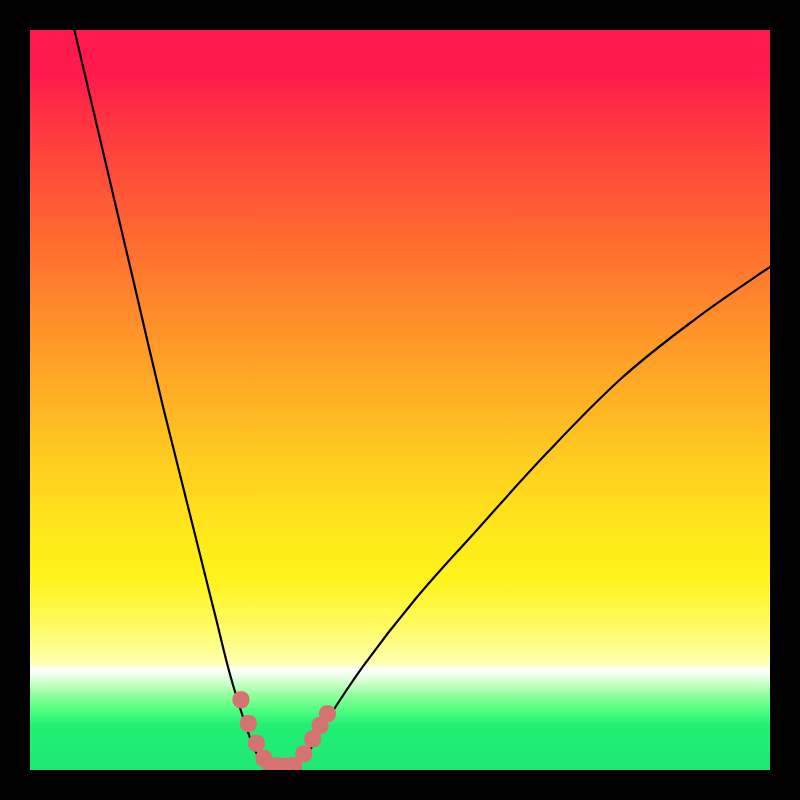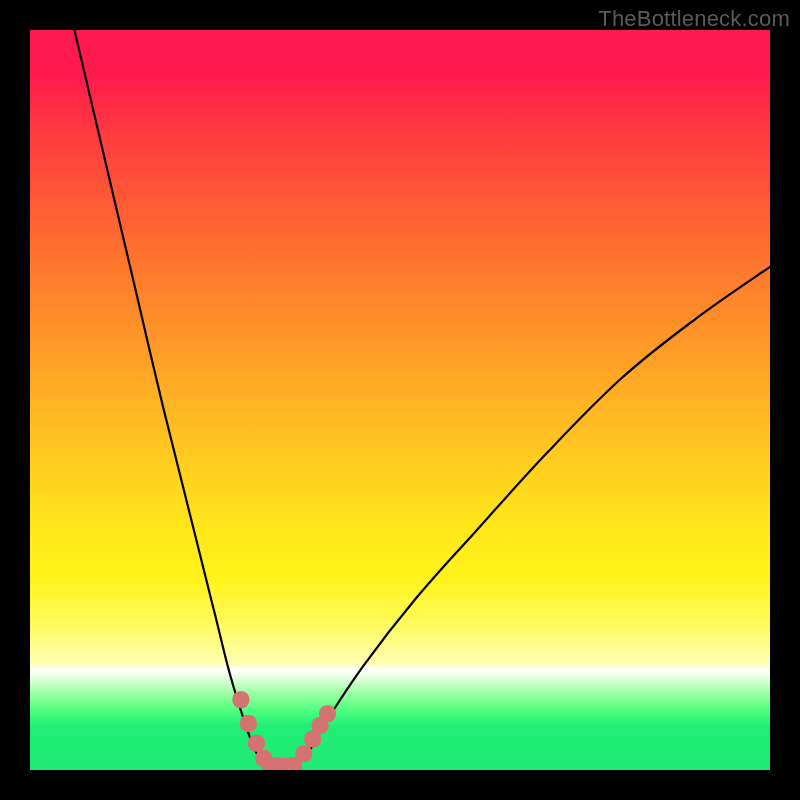--- a/index.html
+++ b/index.html
@@ -72,21 +72,20 @@
   }
   .marker-cap {
     fill: #d57373;
     stroke: none;
   }
 </style>
 </head>
 <body>
 
 <div class="frame">
-  <div class="watermark">TheBottleneck.com</div>
   <div class="plot-area">
     <svg class="curves" viewBox="0 0 740 740" preserveAspectRatio="none">
       <path id="curve-path" class="curve-path" d="M 44.40 0.00 C 49.73 22.64, 63.34 80.51, 74.00 125.80 C 84.66 171.09, 92.94 206.31, 103.60 251.60 C 114.26 296.89, 122.54 333.44, 133.20 377.40 C 143.86 421.36, 153.48 458.50, 162.80 495.80 C 172.12 533.10, 178.34 557.96, 185.00 584.60 C 191.66 611.24, 194.47 624.49, 199.80 643.80 C 205.13 663.11, 209.94 677.91, 214.60 691.90 C 219.26 705.89, 221.70 713.51, 225.70 721.50 C 229.70 729.49, 232.14 733.64, 236.80 736.30 C 241.46 738.96, 246.27 736.70, 251.60 736.30 C 256.93 735.90, 261.07 737.41, 266.40 734.08 C 271.73 730.75, 275.87 725.39, 281.20 717.80 C 286.53 710.21, 286.68 706.55, 296.00 691.90 C 305.32 677.25, 317.02 658.38, 333.00 636.40 C 348.98 614.42, 364.82 593.78, 384.80 569.80 C 404.78 545.82, 420.02 529.84, 444.00 503.20 C 467.98 476.56, 491.36 449.77, 518.00 421.80 C 544.64 393.83, 565.36 371.78, 592.00 347.80 C 618.64 323.82, 639.36 308.58, 666.00 288.60 C 692.64 268.62, 726.68 246.12, 740.00 236.80"></path>
       <g id="markers-group">
           <rect x="232.74" y="727.80" width="39.20" height="17.00" rx="7.65" class="marker-cap"></rect>
           <rect x="202.40" y="661.20" width="17.00" height="17.00" rx="7.65" class="marker"></rect>
           <rect x="209.80" y="684.88" width="17.00" height="17.00" rx="7.65" class="marker"></rect>
           <rect x="217.94" y="704.86" width="17.00" height="17.00" rx="7.65" class="marker"></rect>
           <rect x="225.34" y="719.66" width="17.00" height="17.00" rx="7.65" class="marker"></rect>
           <rect x="232.74" y="727.06" width="17.00" height="17.00" rx="7.65" class="marker"></rect>

